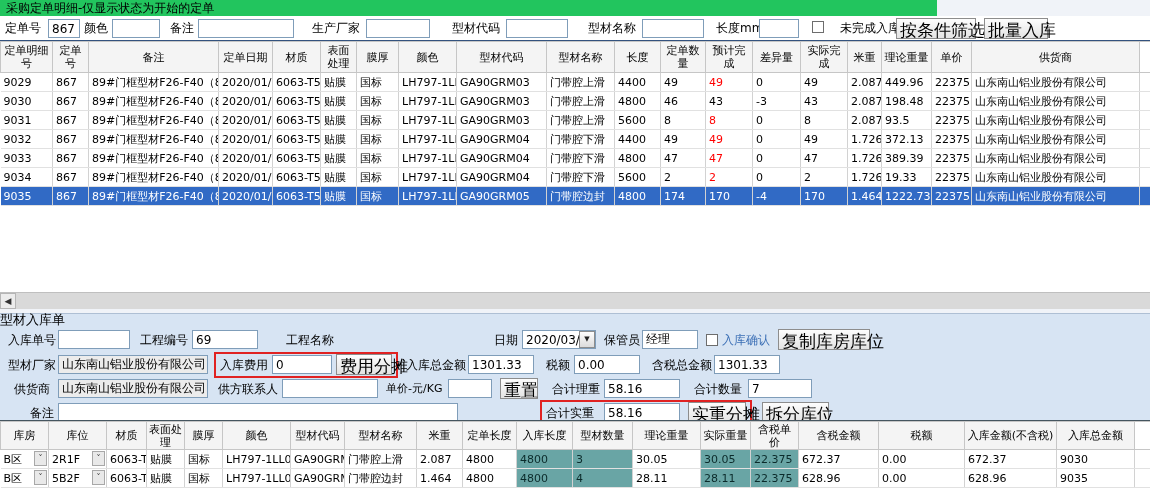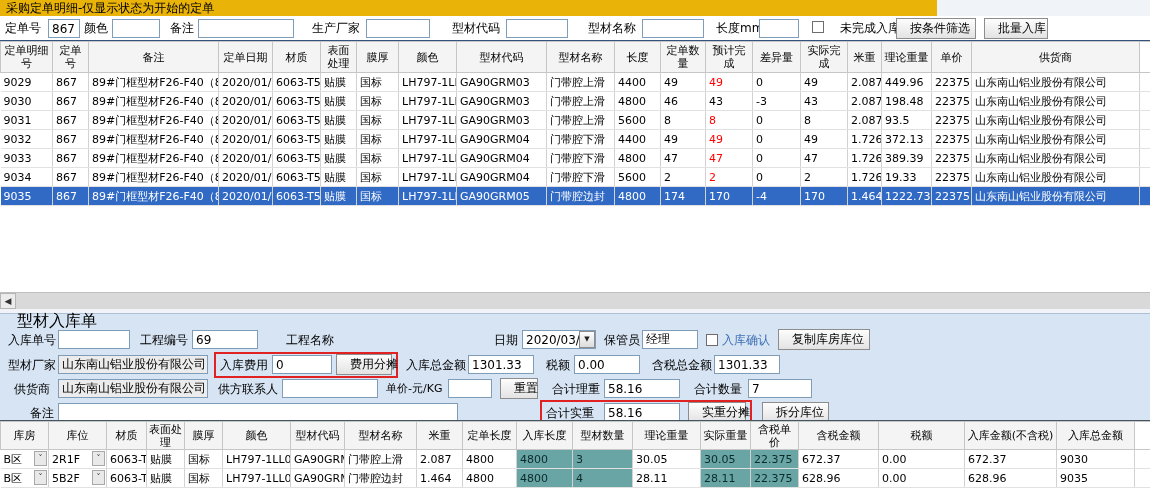--- a/index.html
+++ b/index.html
@@ -1,27 +1,27 @@
 <!DOCTYPE html>
 <html><head>
 <meta charset="utf-8">
 <style>
   html,body{margin:0;padding:0;background:#e8e8e8;}
   .screen{position:relative;width:1150px;height:492px;background:#f0f3f8;overflow:hidden;
           font-family:"DejaVu Sans","Liberation Sans",sans-serif;font-size:12px;color:#000;}
   
-  .top-section{position:absolute;top:0;left:0;width:937px;height:308px;background:#eab308;}
+  .top-section{position:absolute;top:0;left:0;width:937px;height:308px;background:#22c55e;}
   .title-bar{position:absolute;top:1px;left:6px;height:15px;line-height:15px;font-size:12px;white-space:nowrap;}
   .filter-bar{position:absolute;top:16px;left:0;width:1150px;height:24px;background:#fff;}
   .lbl{position:absolute;white-space:nowrap;height:20px;line-height:20px;font-size:12px;}
   .inp{position:absolute;height:19px;box-sizing:border-box;border:1px solid #7f9db9;background:#fff;
        font-size:12px;padding:0 3px;font-family:inherit;outline:none;}
   .btn{position:absolute;height:21px;box-sizing:border-box;border:1px solid #8d8d8d;
-       background:linear-gradient(#fdfdfd,#e3e3e3);font-size:12px;text-align:center;
-       padding:0 13px;font-family:inherit;white-space:nowrap;cursor:default;}
+       background:linear-gradient(#fdfdfd,#e3e3e3);font-size:17px;text-align:center;
+       padding:0 3px;font-family:inherit;white-space:nowrap;cursor:default;}
   .cb{position:absolute;width:12px;height:12px;background:#fff;border:1px solid #6d6d6d;box-sizing:border-box;}
   
   .grid-area{position:absolute;top:40px;left:0;width:1150px;height:252px;background:#fff;
              border-top:1px solid #33527e;}
   table.grid{border-collapse:collapse;table-layout:fixed;font-size:11px;width:1150px;}
   .grid th{background:#f4f4f4;border:1px solid #c6c6c6;font-weight:normal;padding:0 2px;
            height:30px;text-align:center;overflow:hidden;font-size:11px;line-height:13px;}
   .grid td{border-right:1px solid #d2d2d2;border-bottom:1px solid #e1e1e1;padding:0 3px;height:18px;
            white-space:nowrap;overflow:hidden;background:#fff;}
   .grid td.filler,.grid th.filler{background:#fff;border-right:none;}
@@ -34,21 +34,21 @@
                text-align:center;color:#333;}
   
   .hscroll{position:absolute;top:292px;left:0;width:1150px;height:16px;background:#d9d9d9;
            border-top:1px solid #bfbfbf;}
   .hscroll .arrow{position:absolute;left:0;top:0;width:16px;height:16px;background:#ececec;
                   border:1px solid #b5b5b5;box-sizing:border-box;font-size:9px;line-height:14px;
                   text-align:center;color:#333;}
   
   .bottom-panel{position:absolute;top:313px;left:0;width:1150px;height:179px;background:#d7e4f3;
                 border-top:1px solid #aebfd4;}
-  .section-title{position:absolute;top:0px;left:17px;height:14px;line-height:14px;font-size:16px;}
+  .section-title{position:absolute;top:0px;left:0;height:14px;line-height:14px;font-size:13px;font-family:Liberation Mono, monospace;}
   .prow{position:absolute;left:0;width:1150px;height:22px;}
   .prow .inp{top:0;}
   .prow .btn{top:-1px;}
   .ro{background:#ececec;}
   .red-outline{position:absolute;border:2px solid #e02222;pointer-events:none;box-sizing:border-box;}
   .blue-lbl{color:#3a6eb5;}
   .dd-btn{position:absolute;width:16px;height:17px;box-sizing:border-box;border:1px solid #8d8d8d;
           background:linear-gradient(#fdfdfd,#dcdcdc);font-size:7px;line-height:15px;text-align:center;color:#222;}
   .bottom-grid-wrap{position:absolute;top:106px;left:0;width:1150px;height:73px;background:#fff;
                     border-top:1px solid #45555f;}

